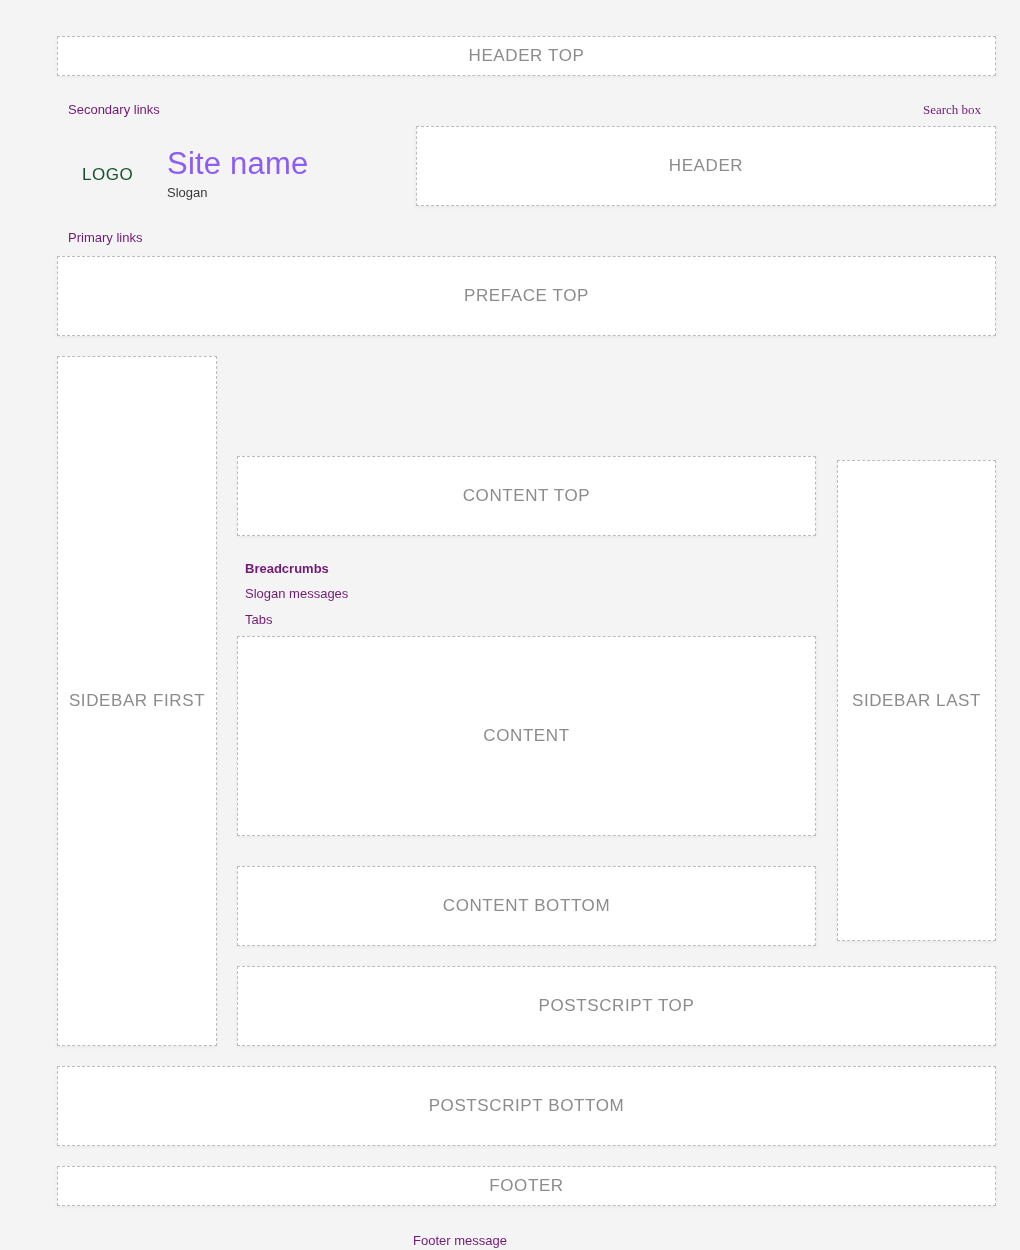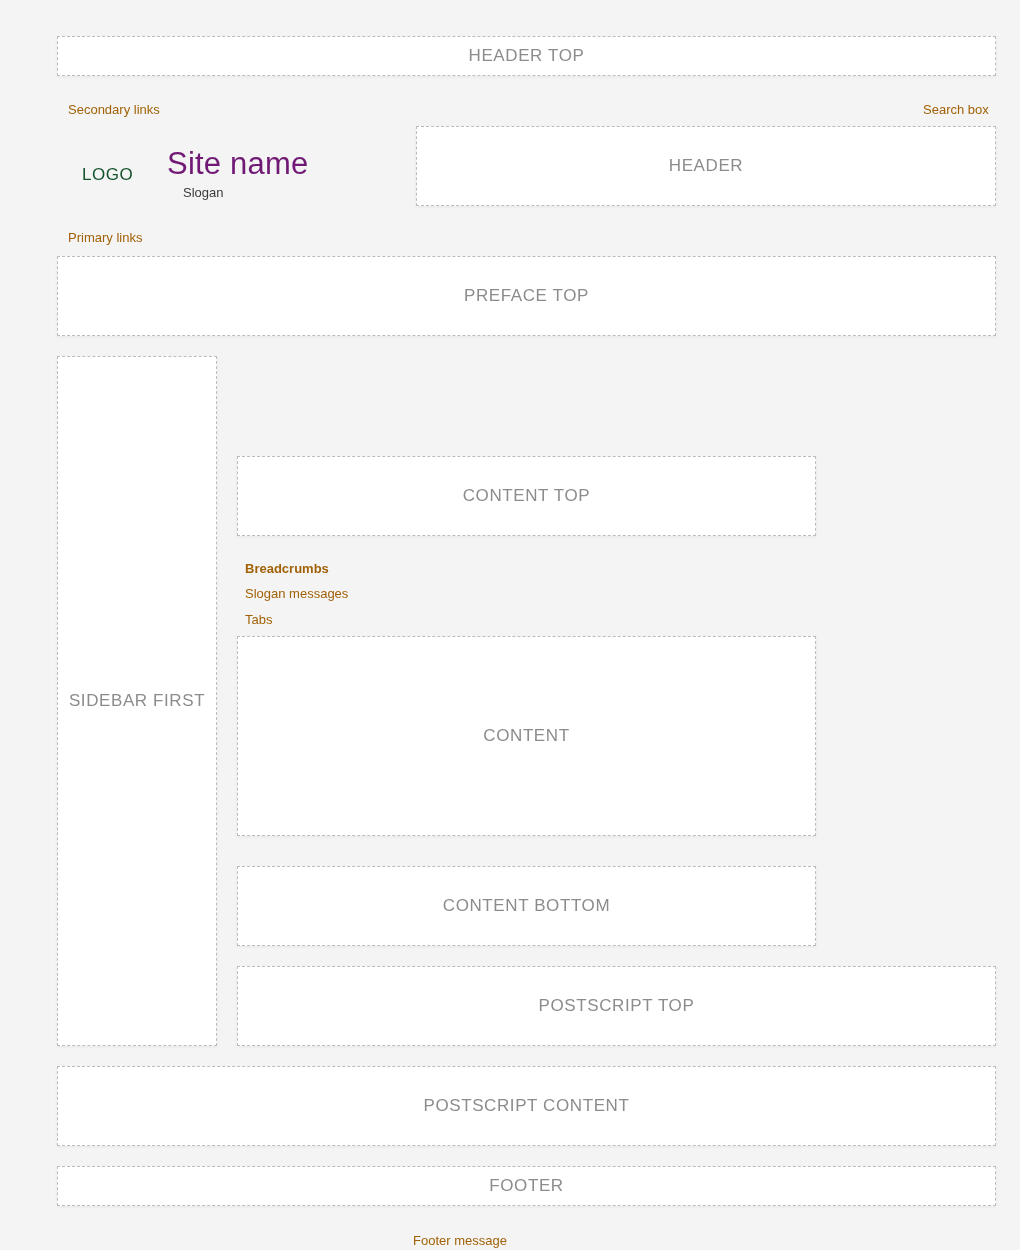--- a/index.html
+++ b/index.html
@@ -34,72 +34,71 @@
     font-size: 17px;
     letter-spacing: 0.6px;
     font-weight: 400;
     text-align: center;
     white-space: nowrap;
   }
 
   
   .plain {
     position: absolute;
-    color: #a16207;
+    color: #701a75;
     font-size: 13px;
     white-space: nowrap;
   }
 
   
   #logo {
     position: absolute;
     left: 58px;
     top: 141px;
     color: #14532d;
     font-size: 17px;
     letter-spacing: 0.5px;
     white-space: nowrap;
   }
   #site-name {
     position: absolute;
     left: 143px;
     top: 122px;
-    color: #701a75;
+    color: #8b5cf6;
     font-size: 31px;
     font-weight: 400;
     letter-spacing: 0.2px;
     white-space: nowrap;
   }
   #slogan {
     position: absolute;
     left: 143px;
     top: 161px;
     color: #3a3a3a;
     font-size: 13px;
     white-space: nowrap;
-    margin-left: 16px;
   }
 
   
   #header-top        { left: 41px;  top: 20px;   width: 939px; height: 40px;  }
   #header            { left: 400px; top: 110px;  width: 580px; height: 80px;  }
   #preface-top       { left: 41px;  top: 240px;  width: 939px; height: 80px;  }
   #sidebar-first     { left: 41px;  top: 340px;  width: 160px; height: 690px; }
   #preface-bottom    { left: 221px; top: 340px;  width: 759px; height: 80px;  }
   #content-top       { left: 221px; top: 440px;  width: 579px; height: 80px;  }
   #content           { left: 221px; top: 620px;  width: 579px; height: 200px; }
   #content-bottom    { left: 221px; top: 850px;  width: 579px; height: 80px;  }
   #sidebar-last      { left: 821px; top: 444px;  width: 159px; height: 481px; }
   #postscript-top    { left: 221px; top: 950px;  width: 759px; height: 80px;  }
   #postscript-bottom { left: 41px;  top: 1050px; width: 939px; height: 80px;  }
   #footer            { left: 41px;  top: 1150px; width: 939px; height: 40px;  }
 
   
   #secondary-links  { left: 44px;  top: 78px;  }
-  #search-box       { left: 899px; top: 78px;  }
+  #search-box       { left: 899px; top: 78px; font-family: Liberation Serif, serif;  }
   #primary-links    { left: 44px;  top: 206px; }
   #breadcrumbs      { left: 221px; top: 537px; font-weight: bold; }
   #drupal-messages  { left: 221px; top: 562px; }
   #tabs             { left: 221px; top: 588px; }
   #footer-message   { left: 0px;   top: 1209px; width: 888px; text-align: center; }
 </style>
 </head>
 <body>
 
 <div id="page">
@@ -139,27 +138,30 @@
   <div class="plain" id="tabs">Tabs</div>
 
   <div class="region" id="content">
     <span class="region-label">CONTENT</span>
   </div>
 
   <div class="region" id="content-bottom">
     <span class="region-label">CONTENT BOTTOM</span>
   </div>
 
+  <div class="region" id="sidebar-last">
+    <span class="region-label">SIDEBAR LAST</span>
+  </div>
 
   <div class="region" id="postscript-top">
     <span class="region-label">POSTSCRIPT TOP</span>
   </div>
 
   <div class="region" id="postscript-bottom">
-    <span class="region-label">POSTSCRIPT CONTENT</span>
+    <span class="region-label">POSTSCRIPT BOTTOM</span>
   </div>
 
   <div class="region" id="footer">
     <span class="region-label">FOOTER</span>
   </div>
 
   <div class="plain" id="footer-message">Footer message</div>
 
 </div>
 

